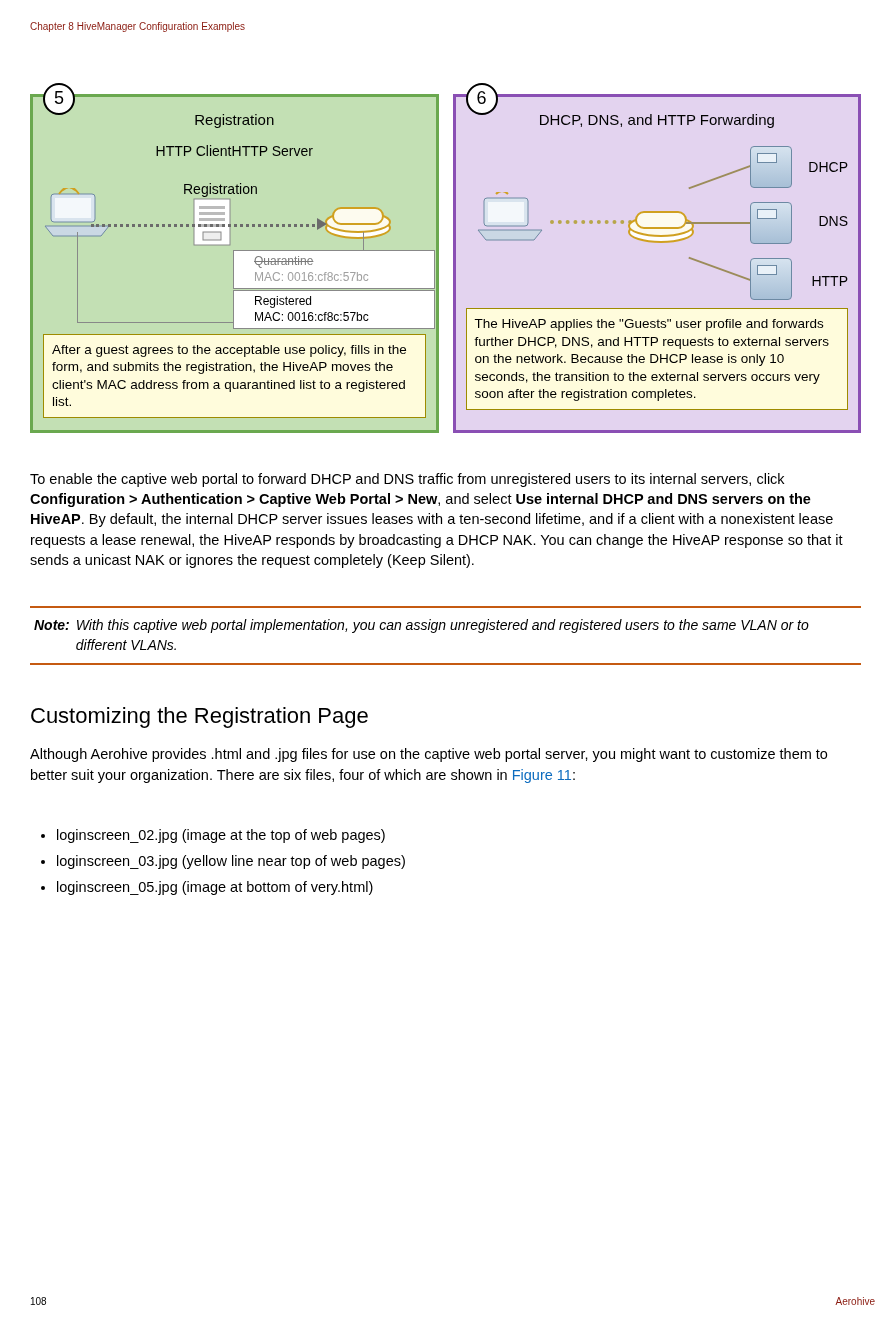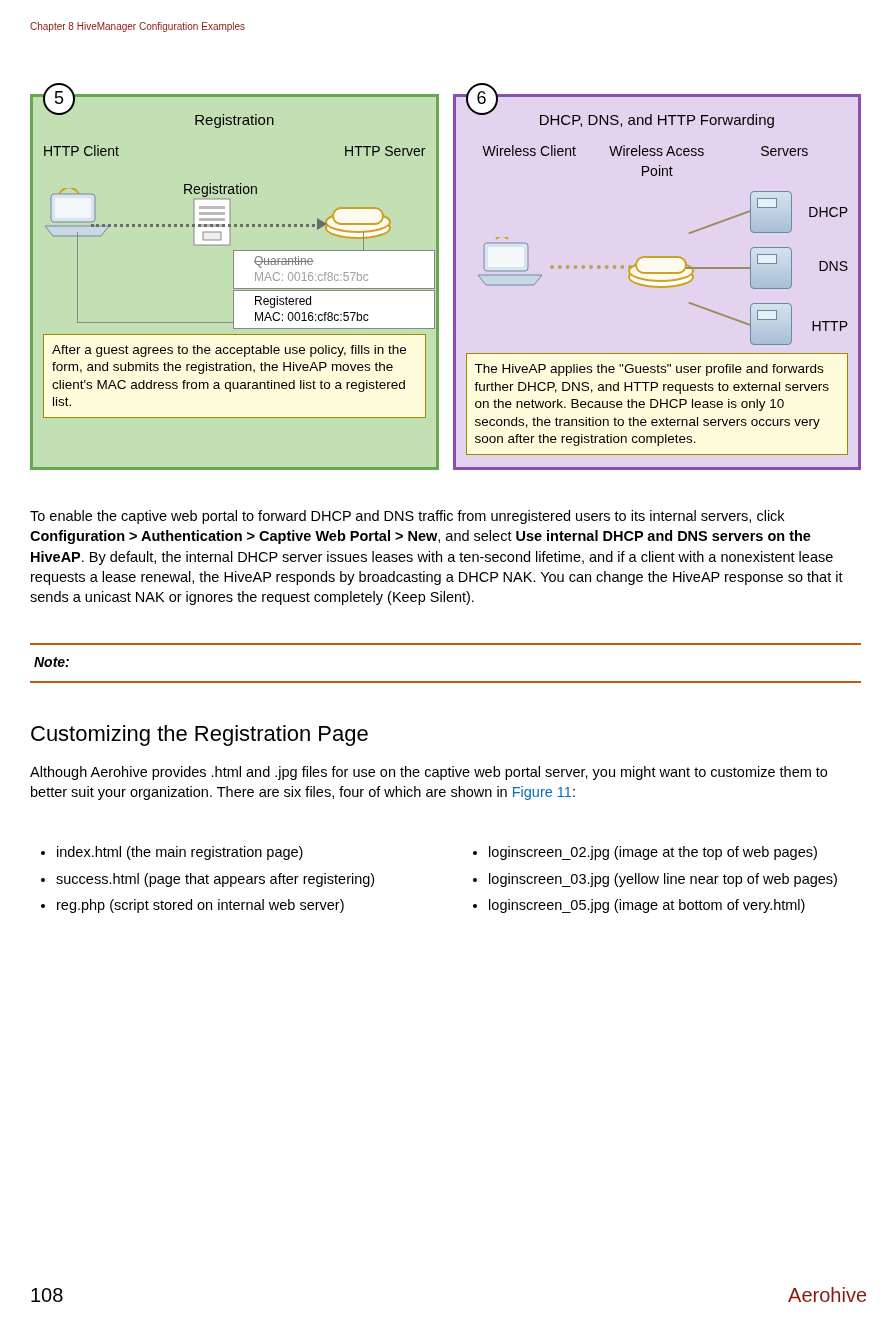--- a/index.html
+++ b/index.html
@@ -53,21 +53,21 @@
   }
   .diag-title {
     text-align: center;
     font-family: Arial, Helvetica, sans-serif;
     font-size: 15px;
     margin-top: 2px;
     margin-bottom: 12px;
   }
   .diag-labels-row {
     display: flex;
-    justify-content: space-between;
+    justify-content: center;
     font-family: Arial, Helvetica, sans-serif;
     font-size: 14px;
     margin-bottom: 6px;
   }
   .diag-labels-row .col {
     text-align: center;
     flex: 1;
   }
   .diag-visual {
     position: relative;
@@ -212,24 +212,24 @@
   }
   .two-col-lists li {
     margin-bottom: 6px;
   }
   .two-col-lists .colA { flex: 0 0 52%; }
   .two-col-lists .colB { flex: 0 0 48%; }
   .footer {
     position: fixed;
     bottom: 18px;
     left: 30px;
-    right: 24px;
+    right: 16px;
     display: flex;
     justify-content: space-between;
-    font-size: 20px;
+    font-size: 10px;
   }
   .footer .brand { color: #8a1a0f; }
   svg.laptop { width: 68px; height: 50px; }
   svg.ap { width: 70px; height: 42px; }
   svg.form { width: 38px; height: 48px; }
 </style>
 </head>
 <body>
 
 <div class="chapter-header">Chapter 8 HiveManager Configuration Examples</div>
@@ -278,25 +278,20 @@
         <div class="r-row1">Registered</div>
         <div class="r-row2">MAC: 0016:cf8c:57bc</div>
       </div>
     </div>
     <div class="desc-note">After a guest agrees to the acceptable use policy, fills in the form, and submits the registration, the HiveAP moves the client's MAC address from a quarantined list to a registered list.</div>
   </div>
 
   <div class="diagram-box diagram-6">
     <div class="step-circle">6</div>
     <div class="diag-title">DHCP, DNS, and HTTP Forwarding</div>
-    <div class="diag-labels-row">
-      <div class="col">Wireless Client</div>
-      <div class="col">Wireless Acess Point</div>
-      <div class="col">Servers</div>
-    </div>
     <div class="diag-visual">
       <svg class="laptop" style="position:absolute;left:10px;top:50px;" viewBox="0 0 68 50">
         <rect x="8" y="6" width="44" height="28" rx="3" fill="#d9e4ee" stroke="#6e89a2"></rect>
         <rect x="12" y="10" width="36" height="20" fill="#f4f8fb"></rect>
         <path d="M2 38 L66 38 L58 48 L10 48 Z" fill="#cad8e4" stroke="#6e89a2"></path>
         <path d="M20 2 Q26 -4 32 2" fill="none" stroke="#d0a020" stroke-width="2"></path>
       </svg>
       <div class="dotted-6"></div>
       <svg class="ap" style="position:absolute;left:160px;top:60px;" viewBox="0 0 70 42">
         <ellipse cx="35" cy="30" rx="32" ry="10" fill="#fff" stroke="#d0a020" stroke-width="2"></ellipse>
@@ -316,36 +311,30 @@
     <div class="desc-note">The HiveAP applies the "Guests" user profile and forwards further DHCP, DNS, and HTTP requests to external servers on the network. Because the DHCP lease is only 10 seconds, the transition to the external servers occurs very soon after the registration completes.</div>
   </div>
 </div>
 
 <p class="main-para">
   <span>To enable the captive web portal to forward DHCP and DNS traffic from unregistered users to its internal servers, click </span><span class="bold">Configuration &gt; Authentication &gt; Captive Web Portal &gt; New</span><span>, and select </span><span class="bold">Use internal DHCP and DNS servers on the HiveAP</span><span>. By default, the internal DHCP server issues leases with a ten-second lifetime, and if a client with a nonexistent lease requests a lease renewal, the HiveAP responds by broadcasting a DHCP NAK. You can change the HiveAP response so that it sends a unicast NAK or ignores the request completely (Keep Silent).</span>
 </p>
 
 <div class="note-block">
   <span class="note-label">Note:</span>
+  <span>With this captive web portal implementation, you can assign unregistered and registered users to the same VLAN or to different VLANs.</span>
 </div>
 
 <h2 class="section-head">Customizing the Registration Page</h2>
 
 <p class="main-para" style="margin-top:4px;">
   <span>Although Aerohive provides .html and .jpg files for use on the captive web portal server, you might want to customize them to better suit your organization. There are six files, four of which are shown in </span><span class="figure-link">Figure 11</span><span>:</span>
 </p>
 
 <div class="two-col-lists">
-  <div class="colA">
-    <ul>
-      <li>index.html (the main registration page)</li>
-      <li>success.html (page that appears after registering)</li>
-      <li>reg.php (script stored on internal web server)</li>
-    </ul>
-  </div>
   <div class="colB">
     <ul>
       <li>loginscreen_02.jpg (image at the top of web pages)</li>
       <li>loginscreen_03.jpg (yellow line near top of web pages)</li>
       <li>loginscreen_05.jpg (image at bottom of very.html)</li>
     </ul>
   </div>
 </div>
 
 <div class="footer">

